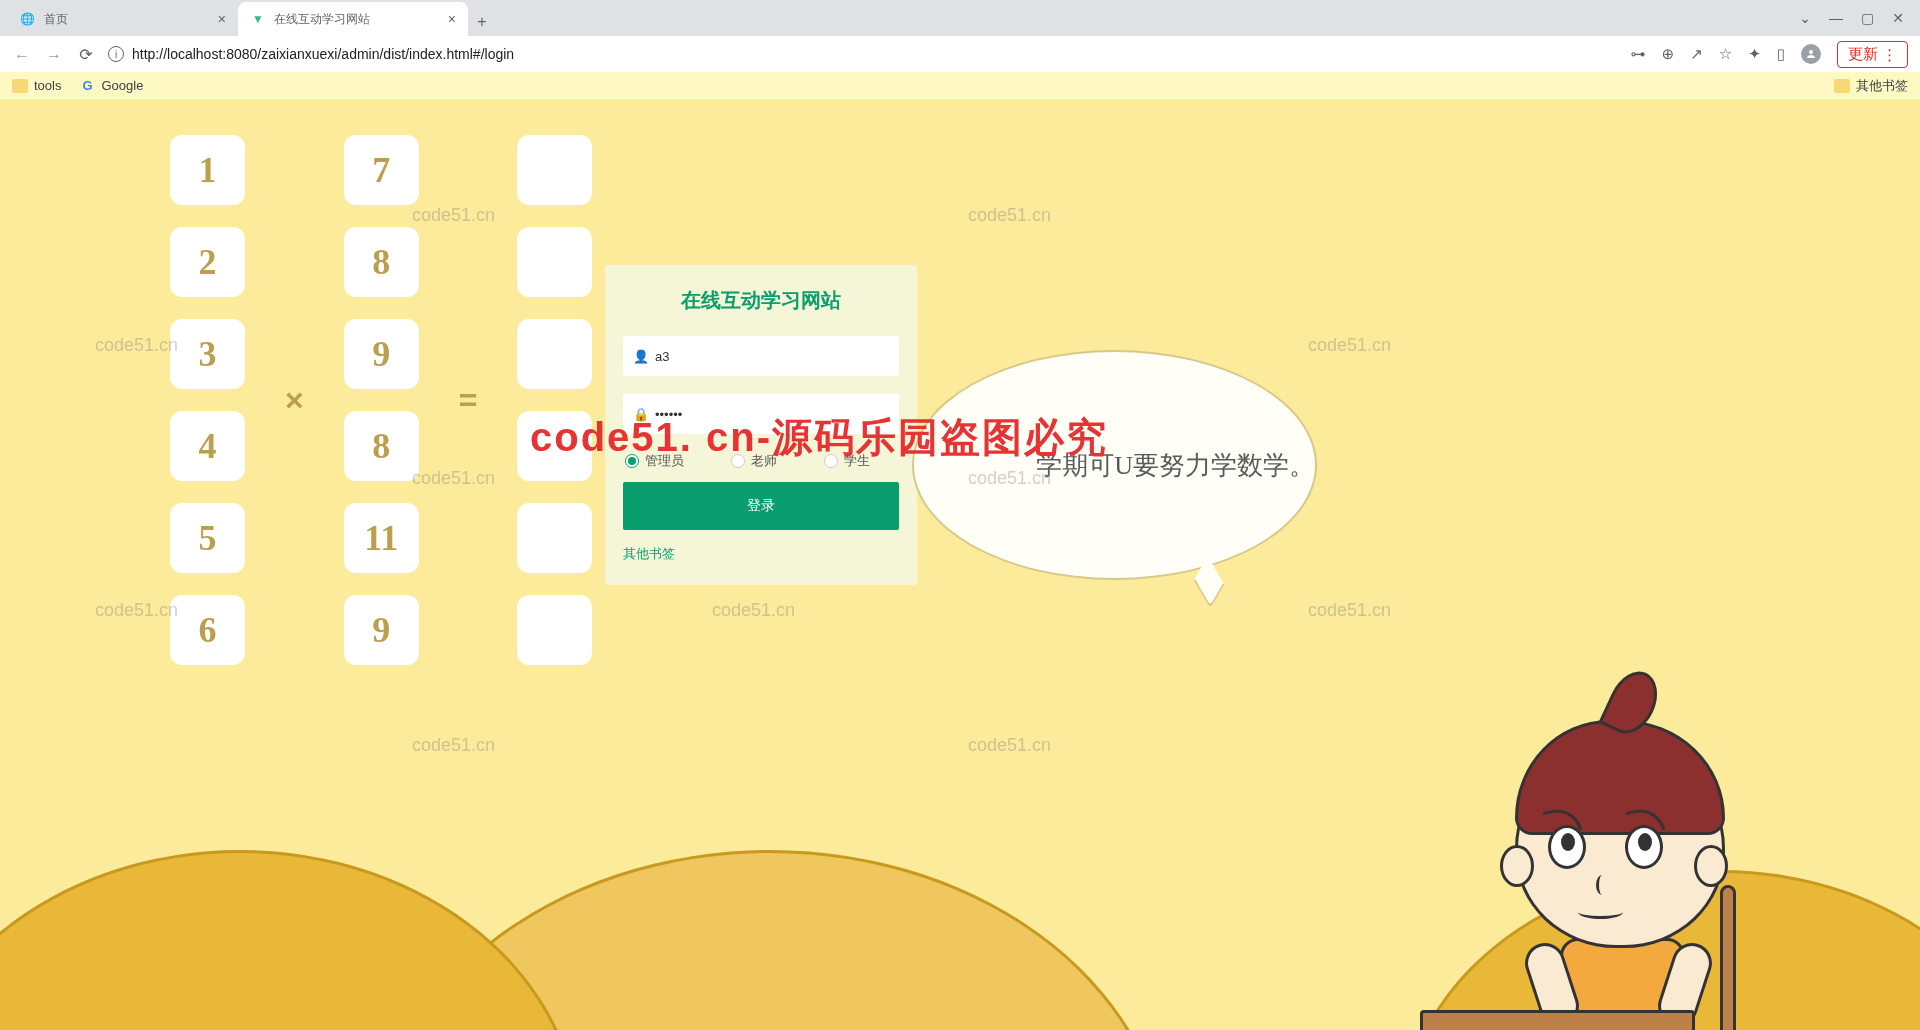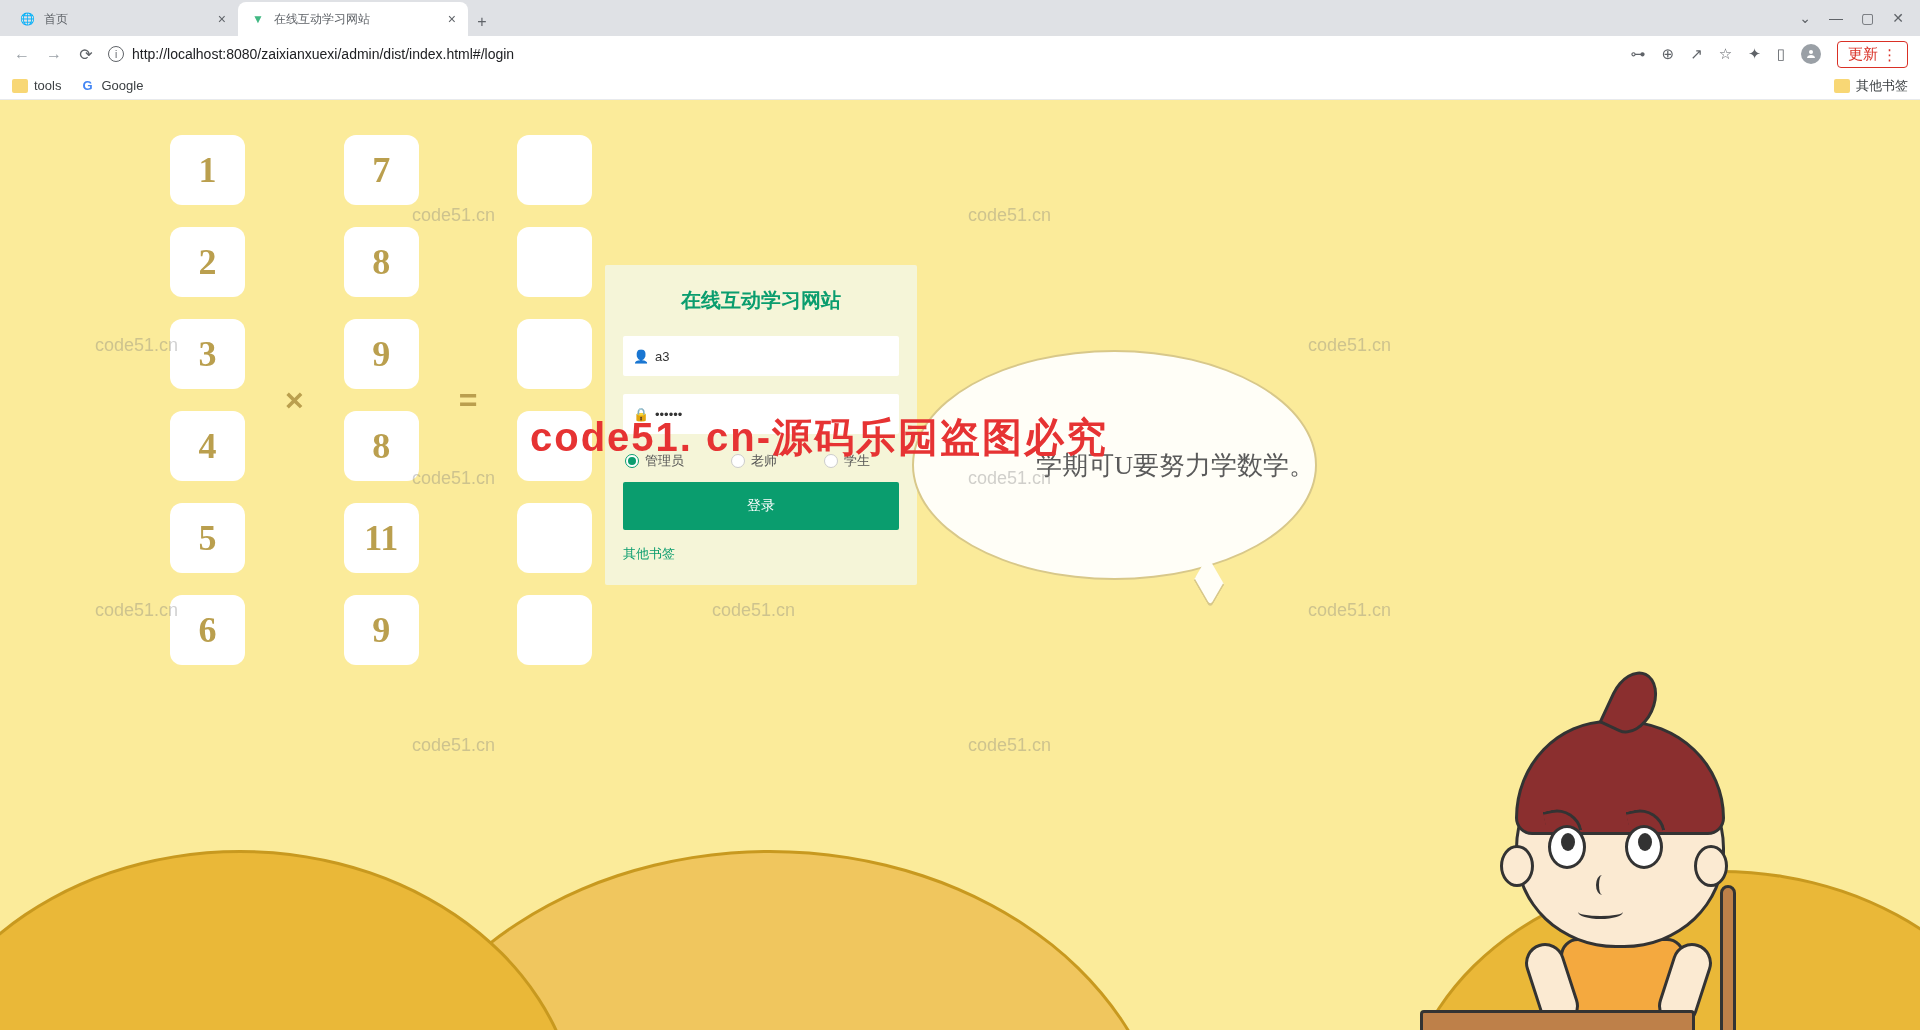--- a/index.html
+++ b/index.html
@@ -19,21 +19,21 @@
     .address-bar { background: #fff; height: 36px; display: flex; align-items: center; padding: 0 12px; gap: 12px; }
     .nav-btn { color: #9aa0a6; font-size: 16px; width: 20px; text-align: center; }
     .nav-btn.active { color: #5f6368; }
     .url-box { flex: 1; display: flex; align-items: center; gap: 8px; font-size: 14px; color: #202124; }
     .url-box .info-icon { width: 16px; height: 16px; border: 1px solid #5f6368; border-radius: 50%; display: flex; align-items: center; justify-content: center; font-size: 10px; color: #5f6368; }
     .action-icons { display: flex; gap: 16px; align-items: center; color: #5f6368; }
     .action-icons span { font-size: 15px; }
     .update-btn { border: 1px solid #d93025; color: #d93025; border-radius: 4px; padding: 3px 10px; font-size: 12px; display: flex; align-items: flex-end; gap: 4px; }
     .profile { width: 20px; height: 20px; border-radius: 50%; background: #9aa0a6; display: flex; align-items: center; justify-content: center; }
     
-    .bookmark-bar { background: #ffffff; height: 28px; display: flex; align-items: center; padding: 0 12px; gap: 18px; font-size: 13px; color: #3c4043; border-bottom: 1px solid #e8eaed; }
+    .bookmark-bar { background: #fef9c3; height: 28px; display: flex; align-items: center; padding: 0 12px; gap: 18px; font-size: 13px; color: #3c4043; border-bottom: 1px solid #e8eaed; }
     .bookmark-item { display: flex; align-items: center; gap: 6px; }
     .folder-icon { width: 16px; height: 14px; background: #f8d775; border-radius: 2px; }
     .g-logo { width: 16px; height: 16px; display: flex; align-items: center; justify-content: center; font-weight: bold; font-size: 13px; }
     .other-bm { margin-left: auto; }
     
     
     .page { height: calc(1030px - 100px); background: #fbeb9a; position: relative; overflow: hidden; }
     
     
     .math-area { position: absolute; left: 170px; top: 35px; display: flex; gap: 30px; align-items: center; }

